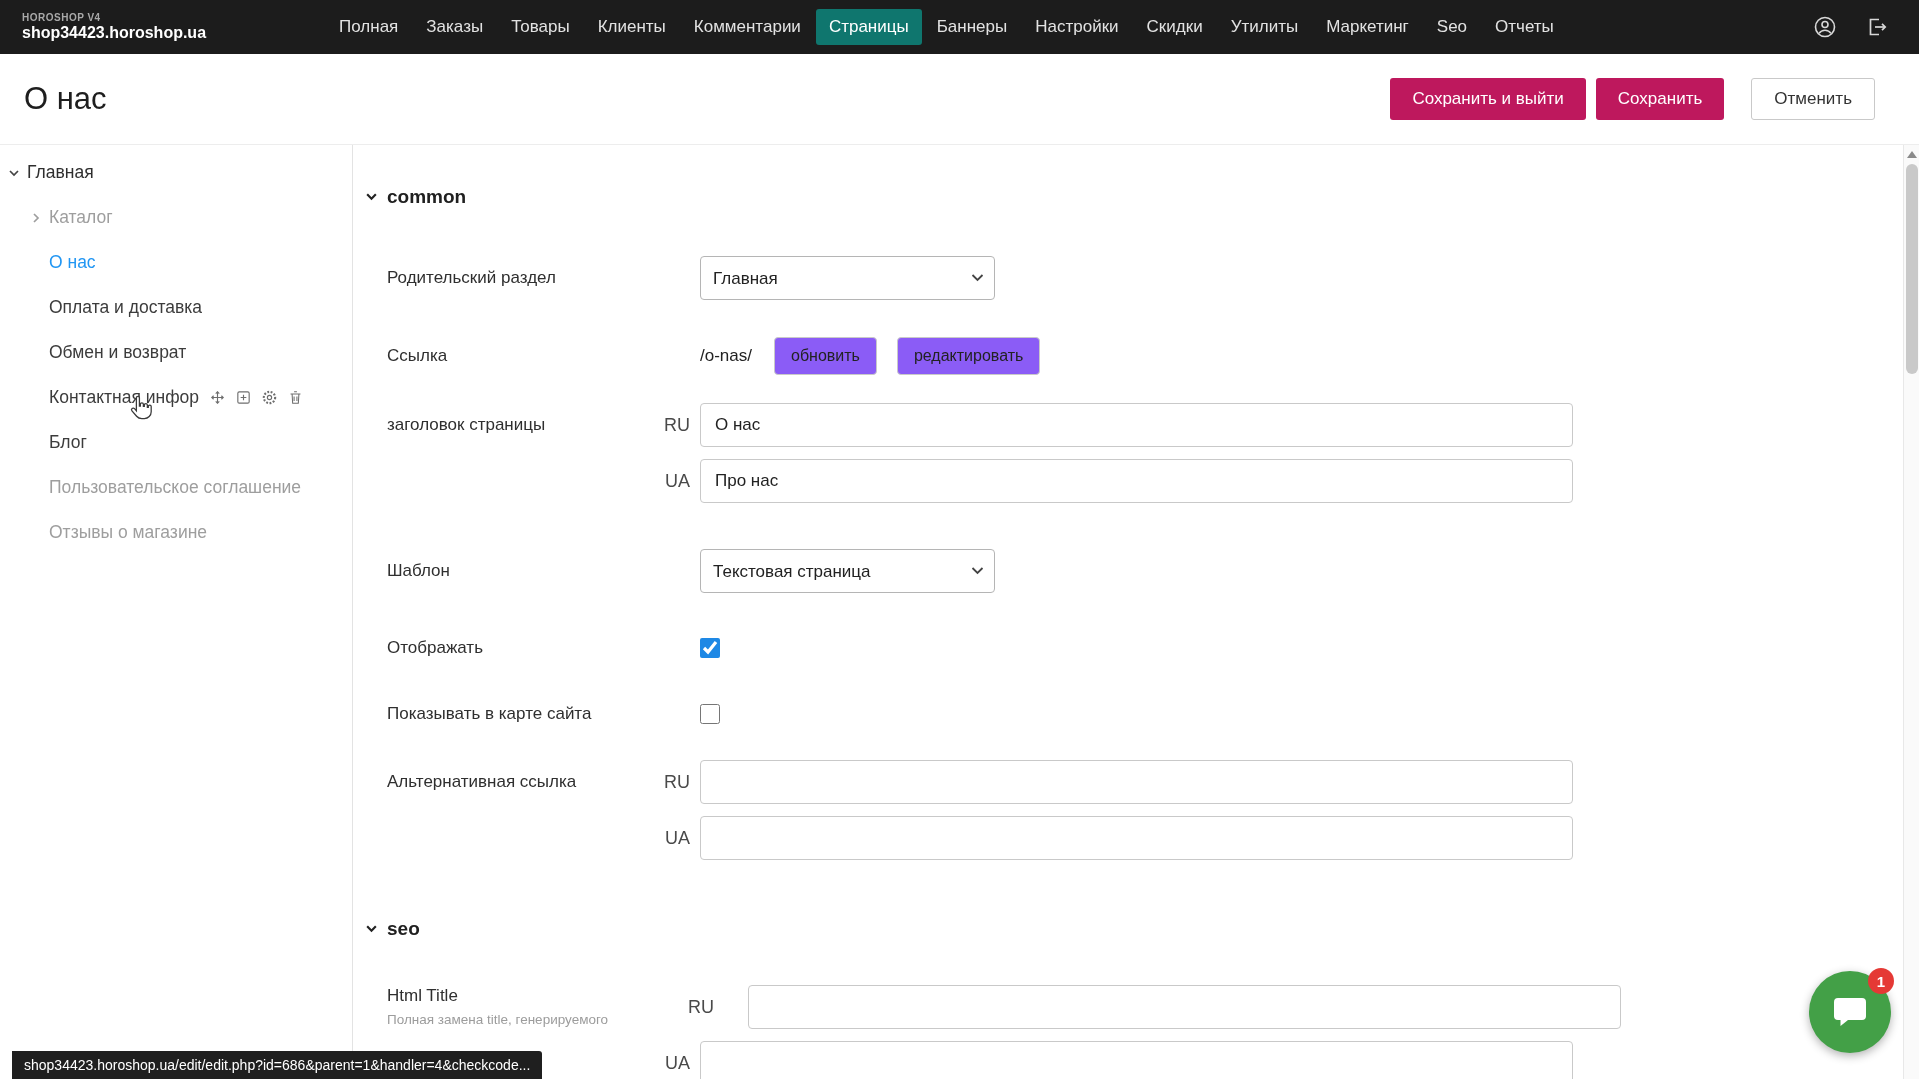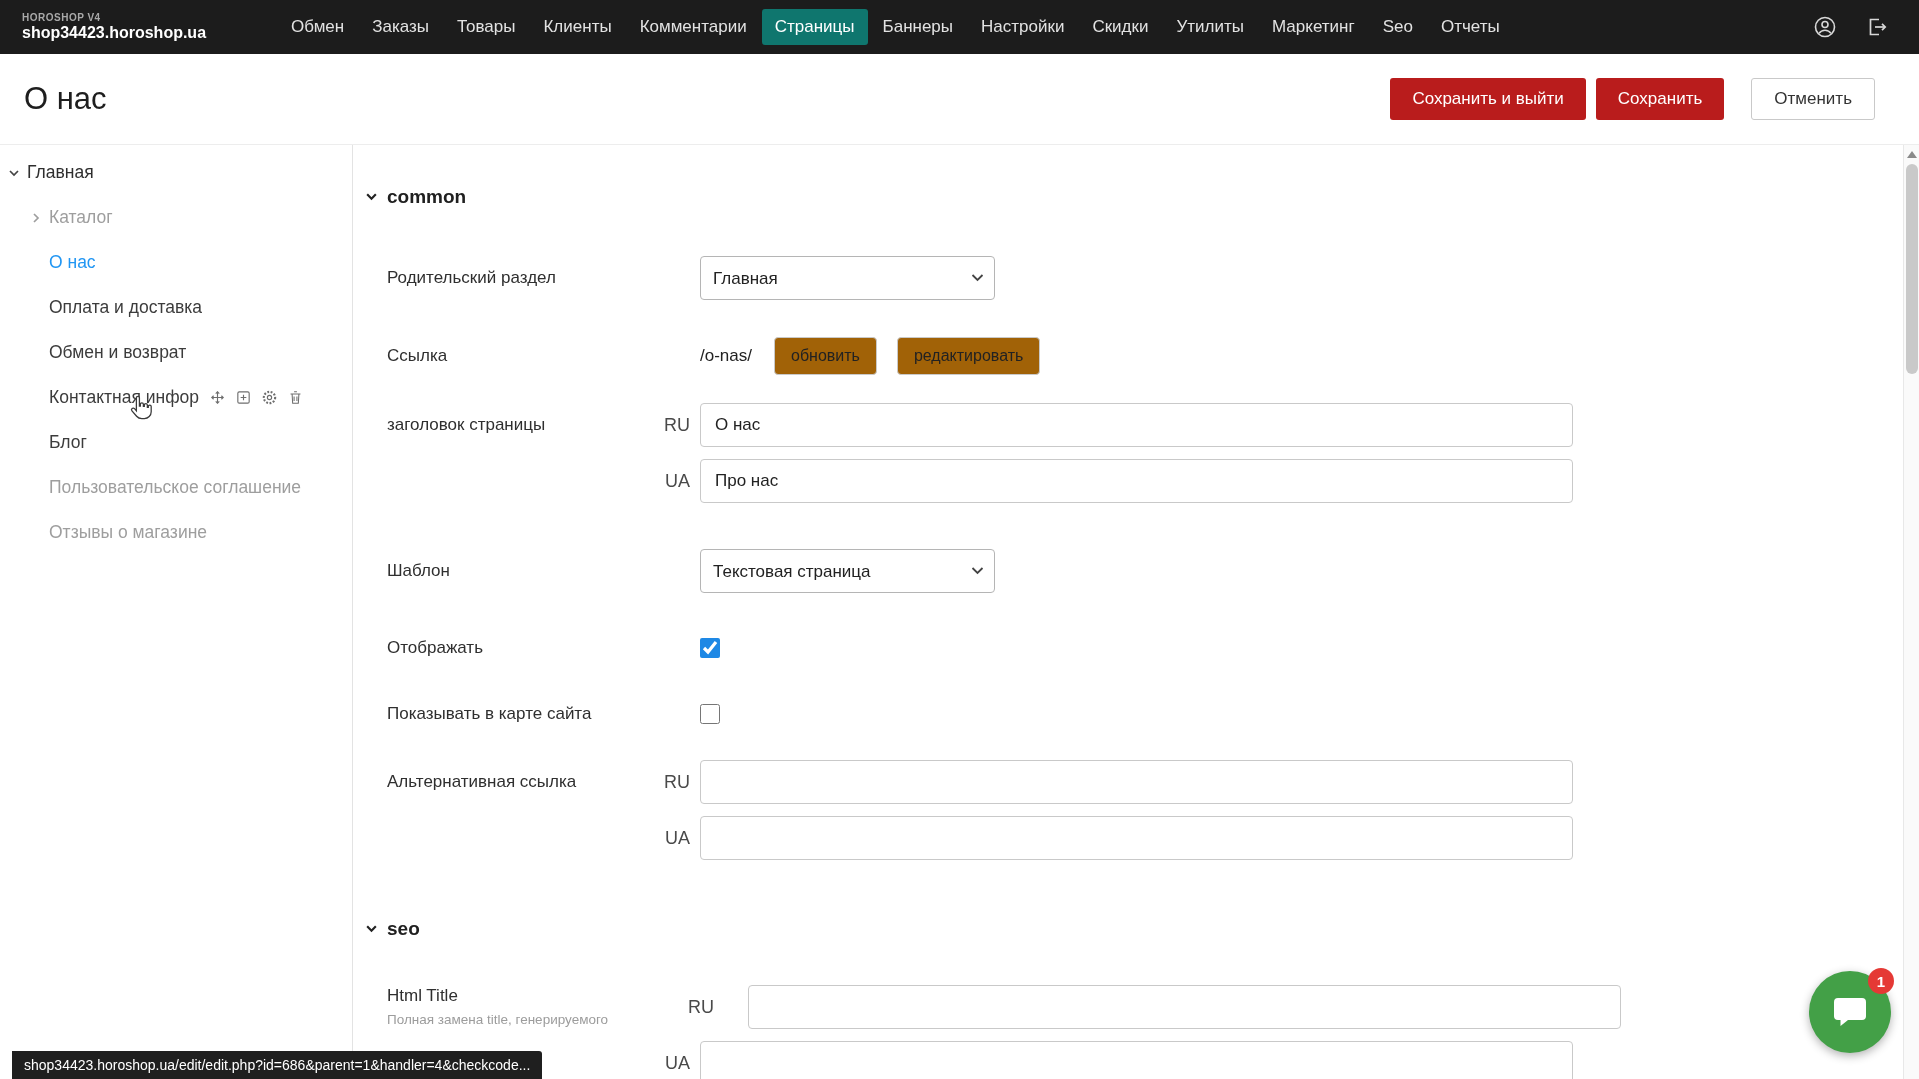--- a/index.html
+++ b/index.html
@@ -1,37 +1,37 @@
 <!DOCTYPE html>
 <html><head>
 <meta charset="utf-8">
 <style>
   * { box-sizing: border-box; margin: 0; padding: 0; }
   html,body { width:1919px; height:1079px; overflow:hidden; background:#fff;
     font-family:"Liberation Sans","DejaVu Sans",sans-serif; color:#2f2f2f; }
 
   
   .topbar { height:54px; background:#1c1c1c; display:flex; align-items:center;
-    padding:0 30px 0 22px; position:relative; z-index:20; }
+    padding:0 30px 0 22px; position:relative; z-index:20;gap:48px; }
   .brand { display:flex; flex-direction:column; line-height:1.15; cursor:pointer; }
   .brand-top { font-size:10px; color:#a9a9a9; font-weight:700; letter-spacing:.5px; }
   .brand-name { font-size:16px; font-weight:700; color:#ffffff; }
   .nav { display:flex; align-items:center; margin-left:72px; gap:2px; }
   .nav-item { padding:8px 13px; font-size:17px; color:#e2e2e2; white-space:nowrap; cursor:pointer; }
   .nav-item.active { background:#0f766e; border-radius:3px; color:#fff; }
   .topbar-icons { margin-left:auto; display:flex; align-items:center; gap:28px; }
   .topbar-icons .icn { display:flex; cursor:pointer; }
 
   
   .pagehead { height:90px; display:flex; align-items:center; padding:0 44px 0 24px; background:#fff; }
   .page-title { font-size:31px; font-weight:400; color:#1e1e1e; }
   .head-buttons { margin-left:auto; display:flex; align-items:center; }
   .btn { height:42px; border-radius:3px; font-size:17px; padding:0 22px; border:none; cursor:pointer;
     font-family:inherit; }
-  .btn-blue { background:#b91c1c; color:#fff; }
+  .btn-blue { background:#be185d; color:#fff; }
   .btn-outline { background:#fff; border:1px solid #c9c9c9; color:#333; }
   .mr10 { margin-right:10px; } .mr27 { margin-right:27px; }
 
   
   .content { display:flex; height:935px; border-top:1px solid #ededed; position:relative; }
 
   
   .sidebar { width:353px; flex-shrink:0; border-right:1px solid #e3e3e3; padding-top:5px; position:relative; }
   .tree-row { height:45px; display:flex; align-items:center; font-size:17.5px; color:#3c3c3c;
     padding-left:49px; position:relative; cursor:pointer; white-space:nowrap; }
@@ -54,21 +54,21 @@
   .flang { width:38px; flex-shrink:0; padding-right:10px; text-align:right;
     font-size:18px; color:#4a4a4a; }
   .tinput { width:873px; height:44px; border:1px solid #c9c9c9; border-radius:4px;
     padding:0 14px; font-size:17px; color:#222; font-family:inherit; background:#fff; }
   .sel { position:relative; width:295px; }
   .sel select { width:100%; height:44px; appearance:none; -webkit-appearance:none; -moz-appearance:none;
     border:1px solid #b5b5b5; border-radius:4px; padding:0 36px 0 12px; font-size:17px; color:#222;
     background:#fff; font-family:inherit; cursor:pointer; }
   .sel .sel-arrow { position:absolute; right:11px; top:50%; transform:translateY(-50%); pointer-events:none; display:flex; }
   .link-path { font-size:17px; color:#222; margin-right:22px; }
-  .btn-small { height:38px; padding:0 16px; font-size:16px; background:#a16207; border:1px solid #c9c9c9;
+  .btn-small { height:38px; padding:0 16px; font-size:16px; background:#8b5cf6; border:1px solid #c9c9c9;
     border-radius:4px; color:#222; cursor:pointer; font-family:inherit; margin-right:20px; }
   input[type=checkbox] { width:20px; height:20px; accent-color:#1e88e5; cursor:pointer; }
 
   .mt-common { margin-top:40px; }
   .mt-parent { margin-top:47px; }
   .mt-link { margin-top:37px; }
   .mt-title-ru { margin-top:28px; }
   .mt-lang2 { margin-top:12px; }
   .mt-template { margin-top:46px; }
   .mt-display { margin-top:45px; }
@@ -98,21 +98,21 @@
 </style>
 </head>
 <body>
 
 <div class="topbar">
   <div class="brand">
     <span class="brand-top">HOROSHOP V4</span>
     <span class="brand-name">shop34423.horoshop.ua</span>
   </div>
   <div class="nav">
-    <div class="nav-item">Обмен</div>
+    <div class="nav-item">Полная</div>
     <div class="nav-item">Заказы</div>
     <div class="nav-item">Товары</div>
     <div class="nav-item">Клиенты</div>
     <div class="nav-item">Комментарии</div>
     <div class="nav-item active">Страницы</div>
     <div class="nav-item">Баннеры</div>
     <div class="nav-item">Настройки</div>
     <div class="nav-item">Скидки</div>
     <div class="nav-item">Утилиты</div>
     <div class="nav-item">Маркетинг</div>

